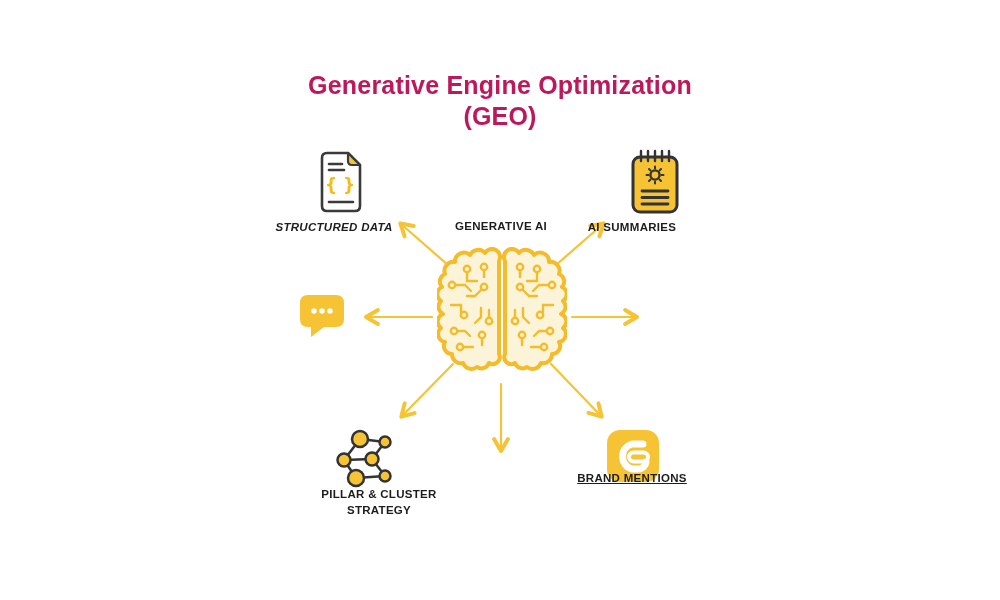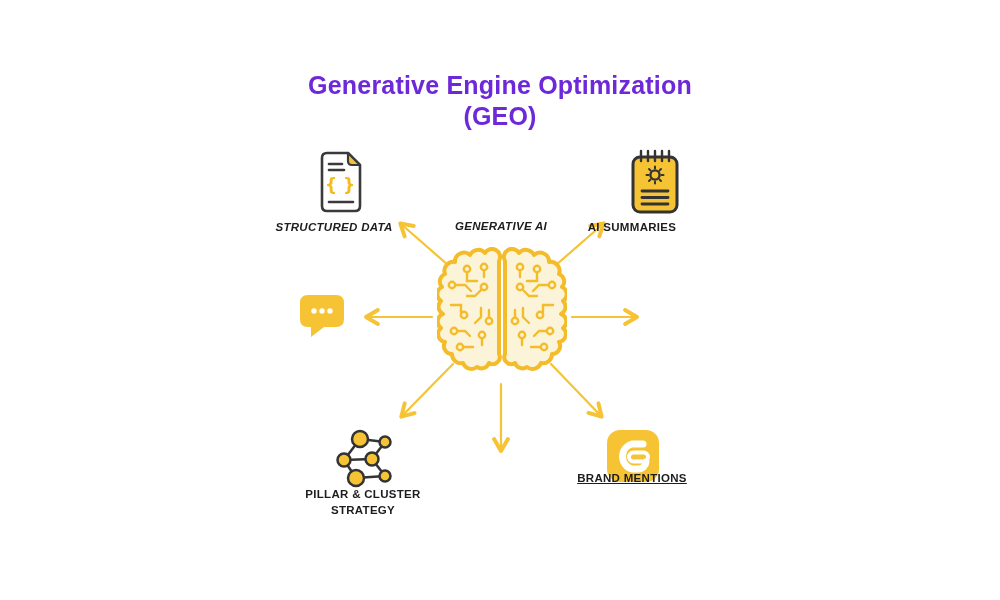--- a/index.html
+++ b/index.html
@@ -4,21 +4,21 @@
 <style>
   html,body{margin:0;padding:0;}
   body{
     width:1000px;height:600px;position:relative;overflow:hidden;
     background:#ffffff;
     font-family:"Liberation Sans","DejaVu Sans",sans-serif;
   }
   .canvas{position:absolute;inset:0;}
   .title{
     position:absolute;left:0;right:0;top:70px;
-    text-align:center;color:#6d28d9;font-weight:bold;
+    text-align:center;color:#be185d;font-weight:bold;
     font-size:25px;line-height:31px;letter-spacing:.2px;
   }
   .arrow-layer{position:absolute;left:0;top:0;width:1000px;height:600px;pointer-events:none;}
   .node-label{
     position:absolute;text-align:center;color:#1d1d1d;
     font-weight:bold;font-size:11.5px;line-height:16px;letter-spacing:.3px;
   }
   .icon{position:absolute;}
 </style>
 </head>
@@ -41,21 +41,21 @@
       <line x1="456" y1="272" x2="401" y2="224" marker-end="url(#ah)"></line>
       <line x1="548" y1="272" x2="603" y2="224" marker-end="url(#ah)"></line>
       <line x1="432" y1="317" x2="367" y2="317" marker-end="url(#ah)"></line>
       <line x1="572" y1="317" x2="636" y2="317" marker-end="url(#ah)"></line>
       <line x1="453" y1="364" x2="402" y2="416" marker-end="url(#ah)"></line>
       <line x1="501" y1="384" x2="501" y2="450" marker-end="url(#ah)"></line>
       <line x1="551" y1="364" x2="601" y2="416" marker-end="url(#ah)"></line>
     </g>
   </svg>
 
-  <div class="node-label" style="left:421px;top:218px;width:160px;font-style:italic;">GENERATIVE AI</div>
+  <div class="node-label" style="left:421px;top:218px;width:160px;">GENERATIVE AI</div>
 
   <svg class="icon" style="left:437px;top:247px;" width="130" height="132" viewBox="0 0 130 132">
     <defs>
       <g id="hemi">
         <path d="M62 14 A8 8 0 0 0 48 6 A9 9 0 0 0 33 8 A9 9 0 0 0 18 15 A9 9 0 0 0 8 27
                  A8 8 0 0 0 5 40 A8 8 0 0 0 4 54 A8 8 0 0 0 6 67 A8 8 0 0 0 4 81
                  A8 8 0 0 0 8 95 A8 8 0 0 0 15 107 A9 9 0 0 0 26 116 A9 9 0 0 0 40 120
                  A8 8 0 0 0 52 116 A7 7 0 0 0 62 107 Z" fill="#FBF4D8" stroke="#F4BC2B" stroke-width="4" stroke-linejoin="round"></path>
         <g fill="none" stroke="#F4BC2B" stroke-width="2.4" stroke-linecap="round">
           <path d="M30 25 V34 H40"></path>
@@ -145,21 +145,21 @@
     </g>
     <g fill="#F6C334" stroke="#333333" stroke-width="2.5">
       <circle cx="27" cy="13" r="8"></circle>
       <circle cx="52" cy="16" r="5.5"></circle>
       <circle cx="11" cy="34" r="6.5"></circle>
       <circle cx="39" cy="33" r="6.5"></circle>
       <circle cx="23" cy="52" r="8"></circle>
       <circle cx="52" cy="50" r="5.5"></circle>
     </g>
   </svg>
-  <div class="node-label" style="left:298px;top:486px;width:130px;">PILLAR &amp; CLUSTER STRATEGY</div>
+  <div class="node-label" style="left:314px;top:486px;width:130px;">PILLAR &amp; CLUSTER STRATEGY</div>
 
   <svg class="icon" style="left:606px;top:429px;" width="54" height="54" viewBox="0 0 54 54">
     <rect x="1" y="1" width="52" height="52" rx="13" fill="#F6C334"></rect>
     <path d="M37 15 H26 A13 13 0 0 0 26 40 H32 A8 8 0 0 0 40 33" fill="none" stroke="#ffffff" stroke-width="7" stroke-linecap="round"></path>
     <rect x="23" y="23.5" width="19" height="9" rx="4.5" fill="none" stroke="#ffffff" stroke-width="4"></rect>
   </svg>
   <div class="node-label" style="left:552px;top:470px;width:160px;text-decoration:underline;">BRAND MENTIONS</div>
 
 </div>
 

